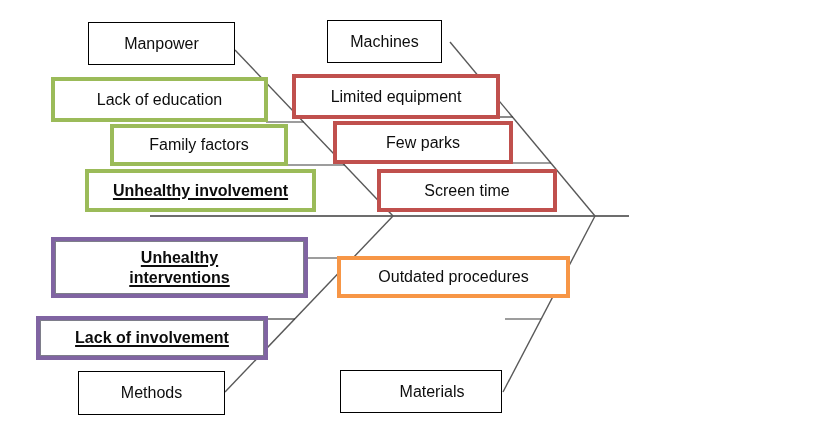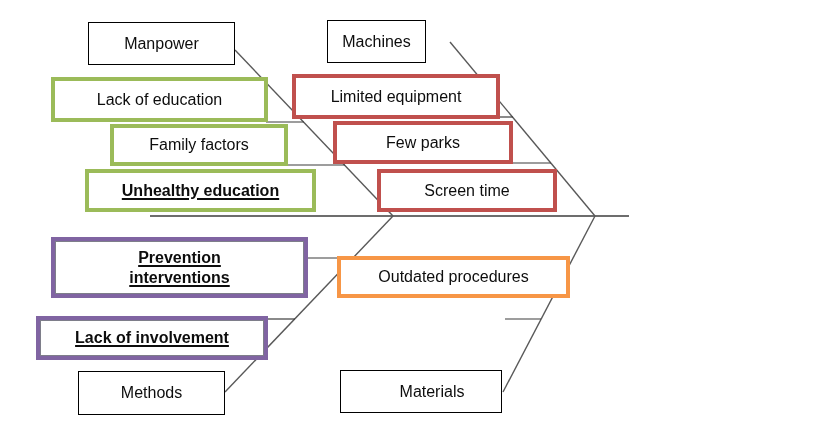--- a/index.html
+++ b/index.html
@@ -20,21 +20,21 @@
   .plain  { border:1px solid #000000; }
   .green  { border:4px solid #9bbb59; }
   .red    { border:4px solid #c0504d; }
   .purple { border:4px solid #8064a2; box-shadow: inset 0 0 0 1px rgba(40,40,60,0.6); }
   .orange { border:4px solid #f79646; }
   .em     { font-weight:bold; text-decoration:underline; text-decoration-thickness:2px; text-underline-offset:2px; }
   .pre    { white-space:pre-line; }
 
   
   .b-manpower   { left:88px;  top:22px;  width:147px; height:43px; }
-  .b-machines   { left:327px; top:20px;  width:99px; height:43px; }
+  .b-machines   { left:327px; top:20px;  width:115px; height:43px; }
   .b-lackedu    { left:51px;  top:77px;  width:217px; height:45px; }
   .b-limited    { left:292px; top:74px;  width:208px; height:45px; }
   .b-family     { left:110px; top:124px; width:178px; height:42px; }
   .b-fewparks   { left:333px; top:121px; width:180px; height:43px; }
   .b-unhealthy  { left:85px;  top:169px; width:231px; height:43px; }
   .b-screen     { left:377px; top:169px; width:180px; height:43px; }
   .b-prevention { left:51px;  top:237px; width:257px; height:61px; }
   .b-outdated   { left:337px; top:256px; width:233px; height:42px; }
   .b-lackinv    { left:36px;  top:316px; width:232px; height:44px; }
   .b-ineffect   { left:292px; top:315px; width:215px; height:42px; }
@@ -80,29 +80,29 @@
 
   <div class="box green b-family">
     <span>Family factors</span>
   </div>
 
   <div class="box red b-fewparks">
     <span>Few parks</span>
   </div>
 
   <div class="box green b-unhealthy">
-    <span class="em">Unhealthy education</span>
+    <span class="em">Unhealthy involvement</span>
   </div>
 
   <div class="box red b-screen">
     <span>Screen time</span>
   </div>
 
   <div class="box purple b-prevention">
-    <span class="em pre">Prevention
+    <span class="em pre">Unhealthy
 interventions</span>
   </div>
 
   <div class="box orange b-outdated">
     <span>Outdated procedures</span>
   </div>
 
   <div class="box purple b-lackinv">
     <span class="em">Lack of involvement</span>
   </div>

